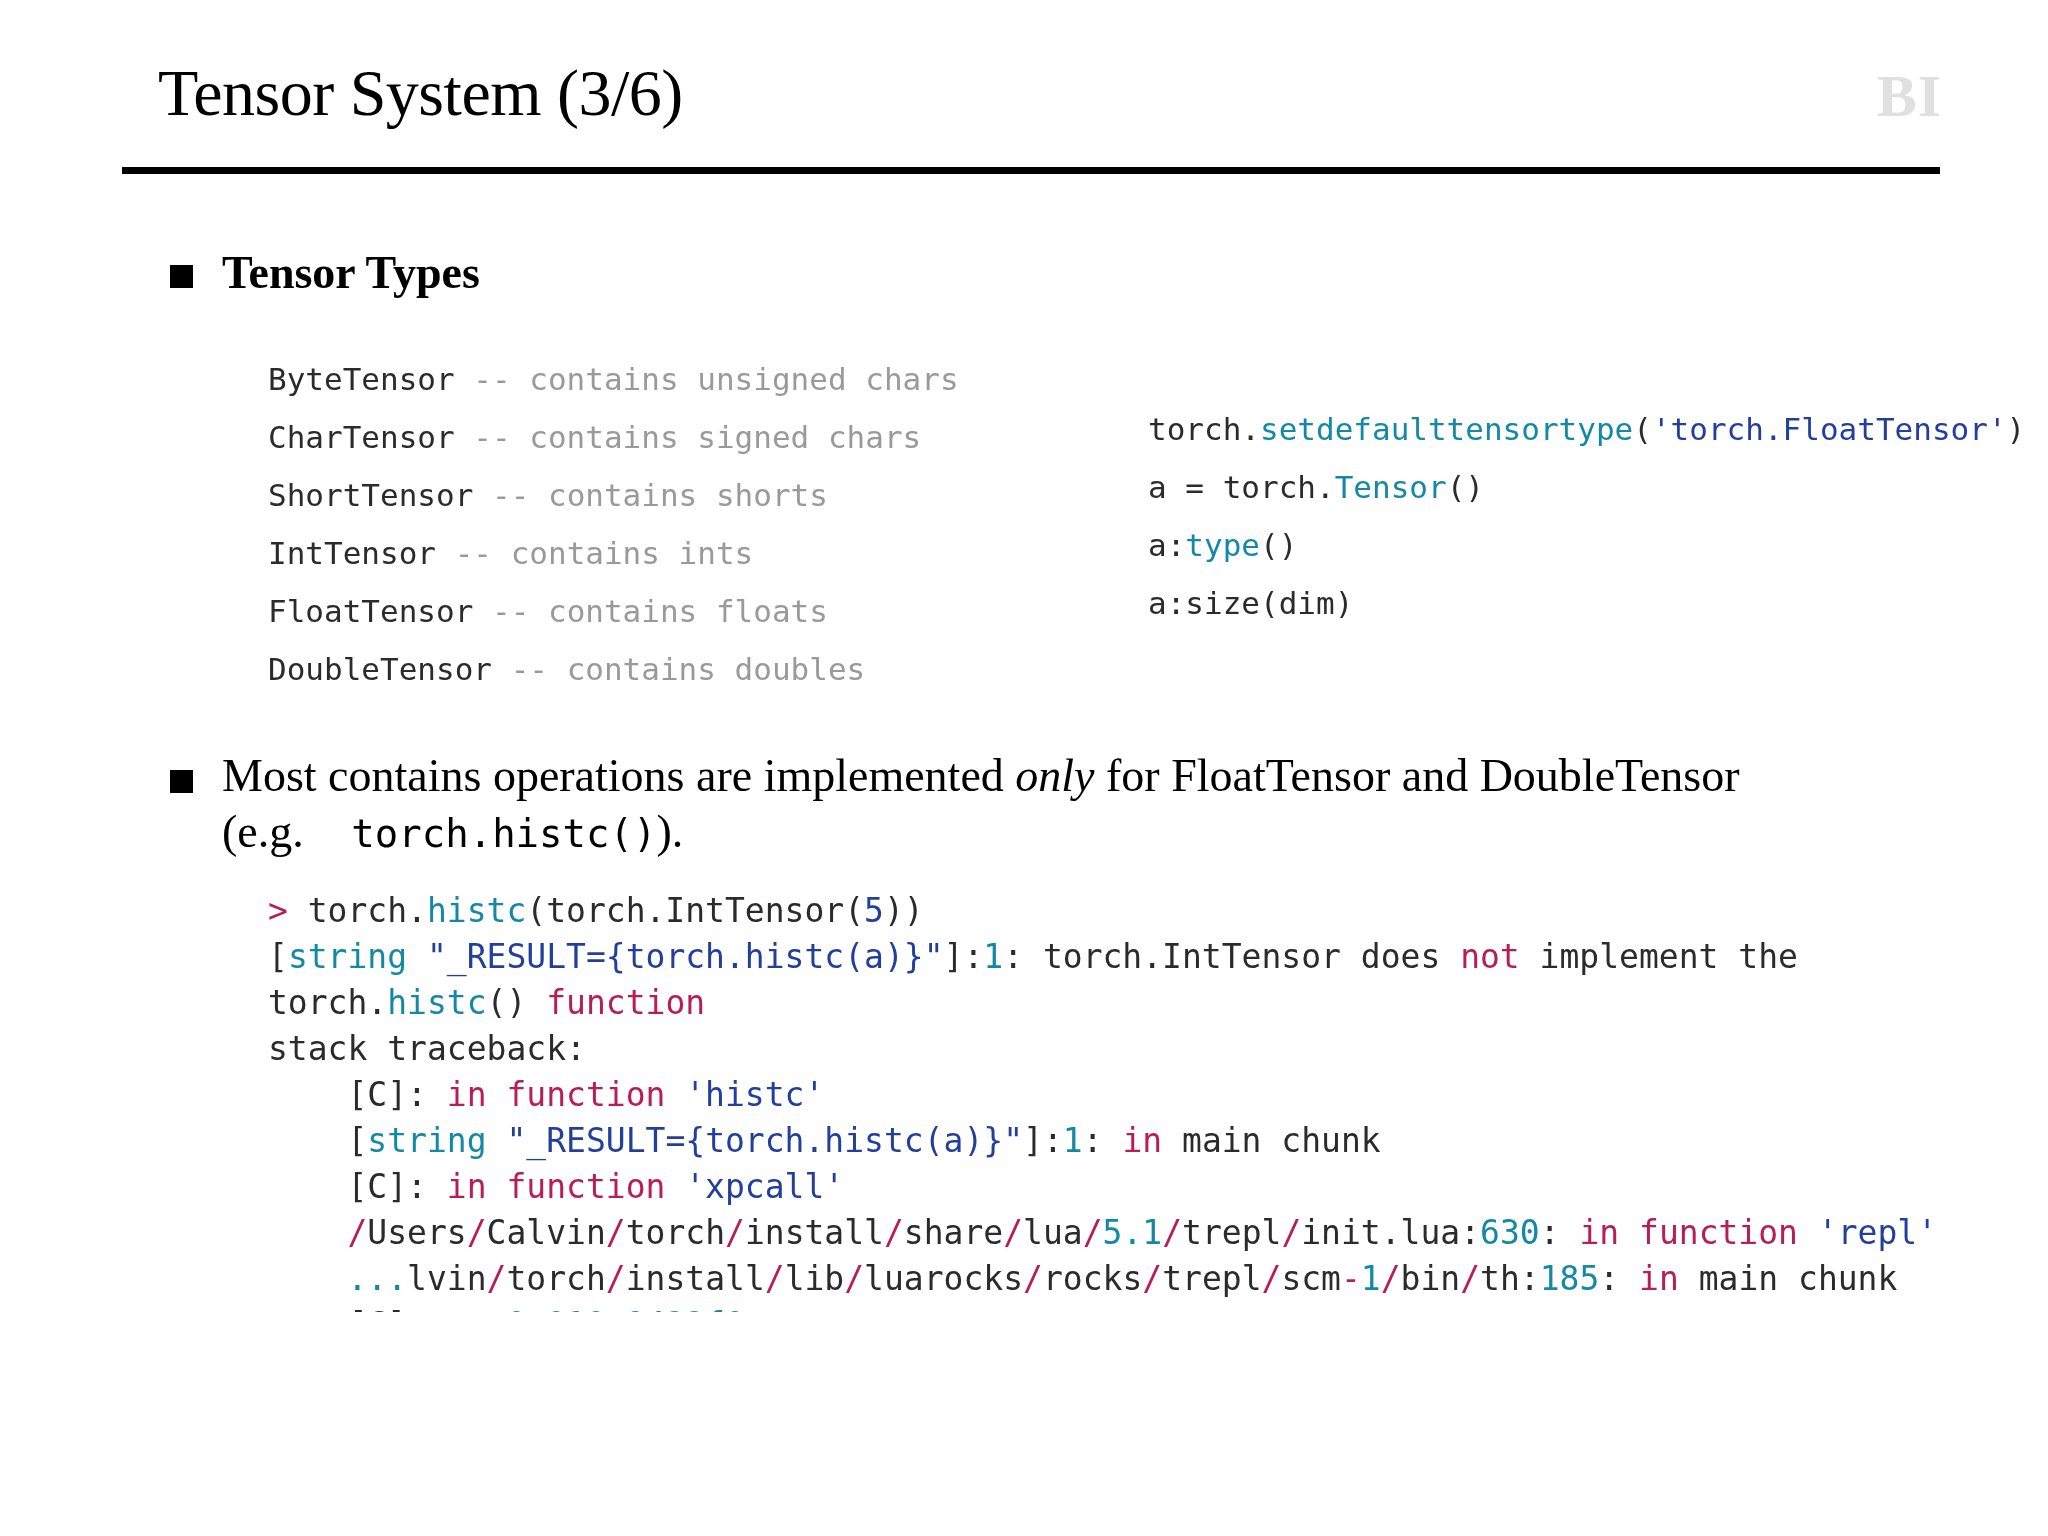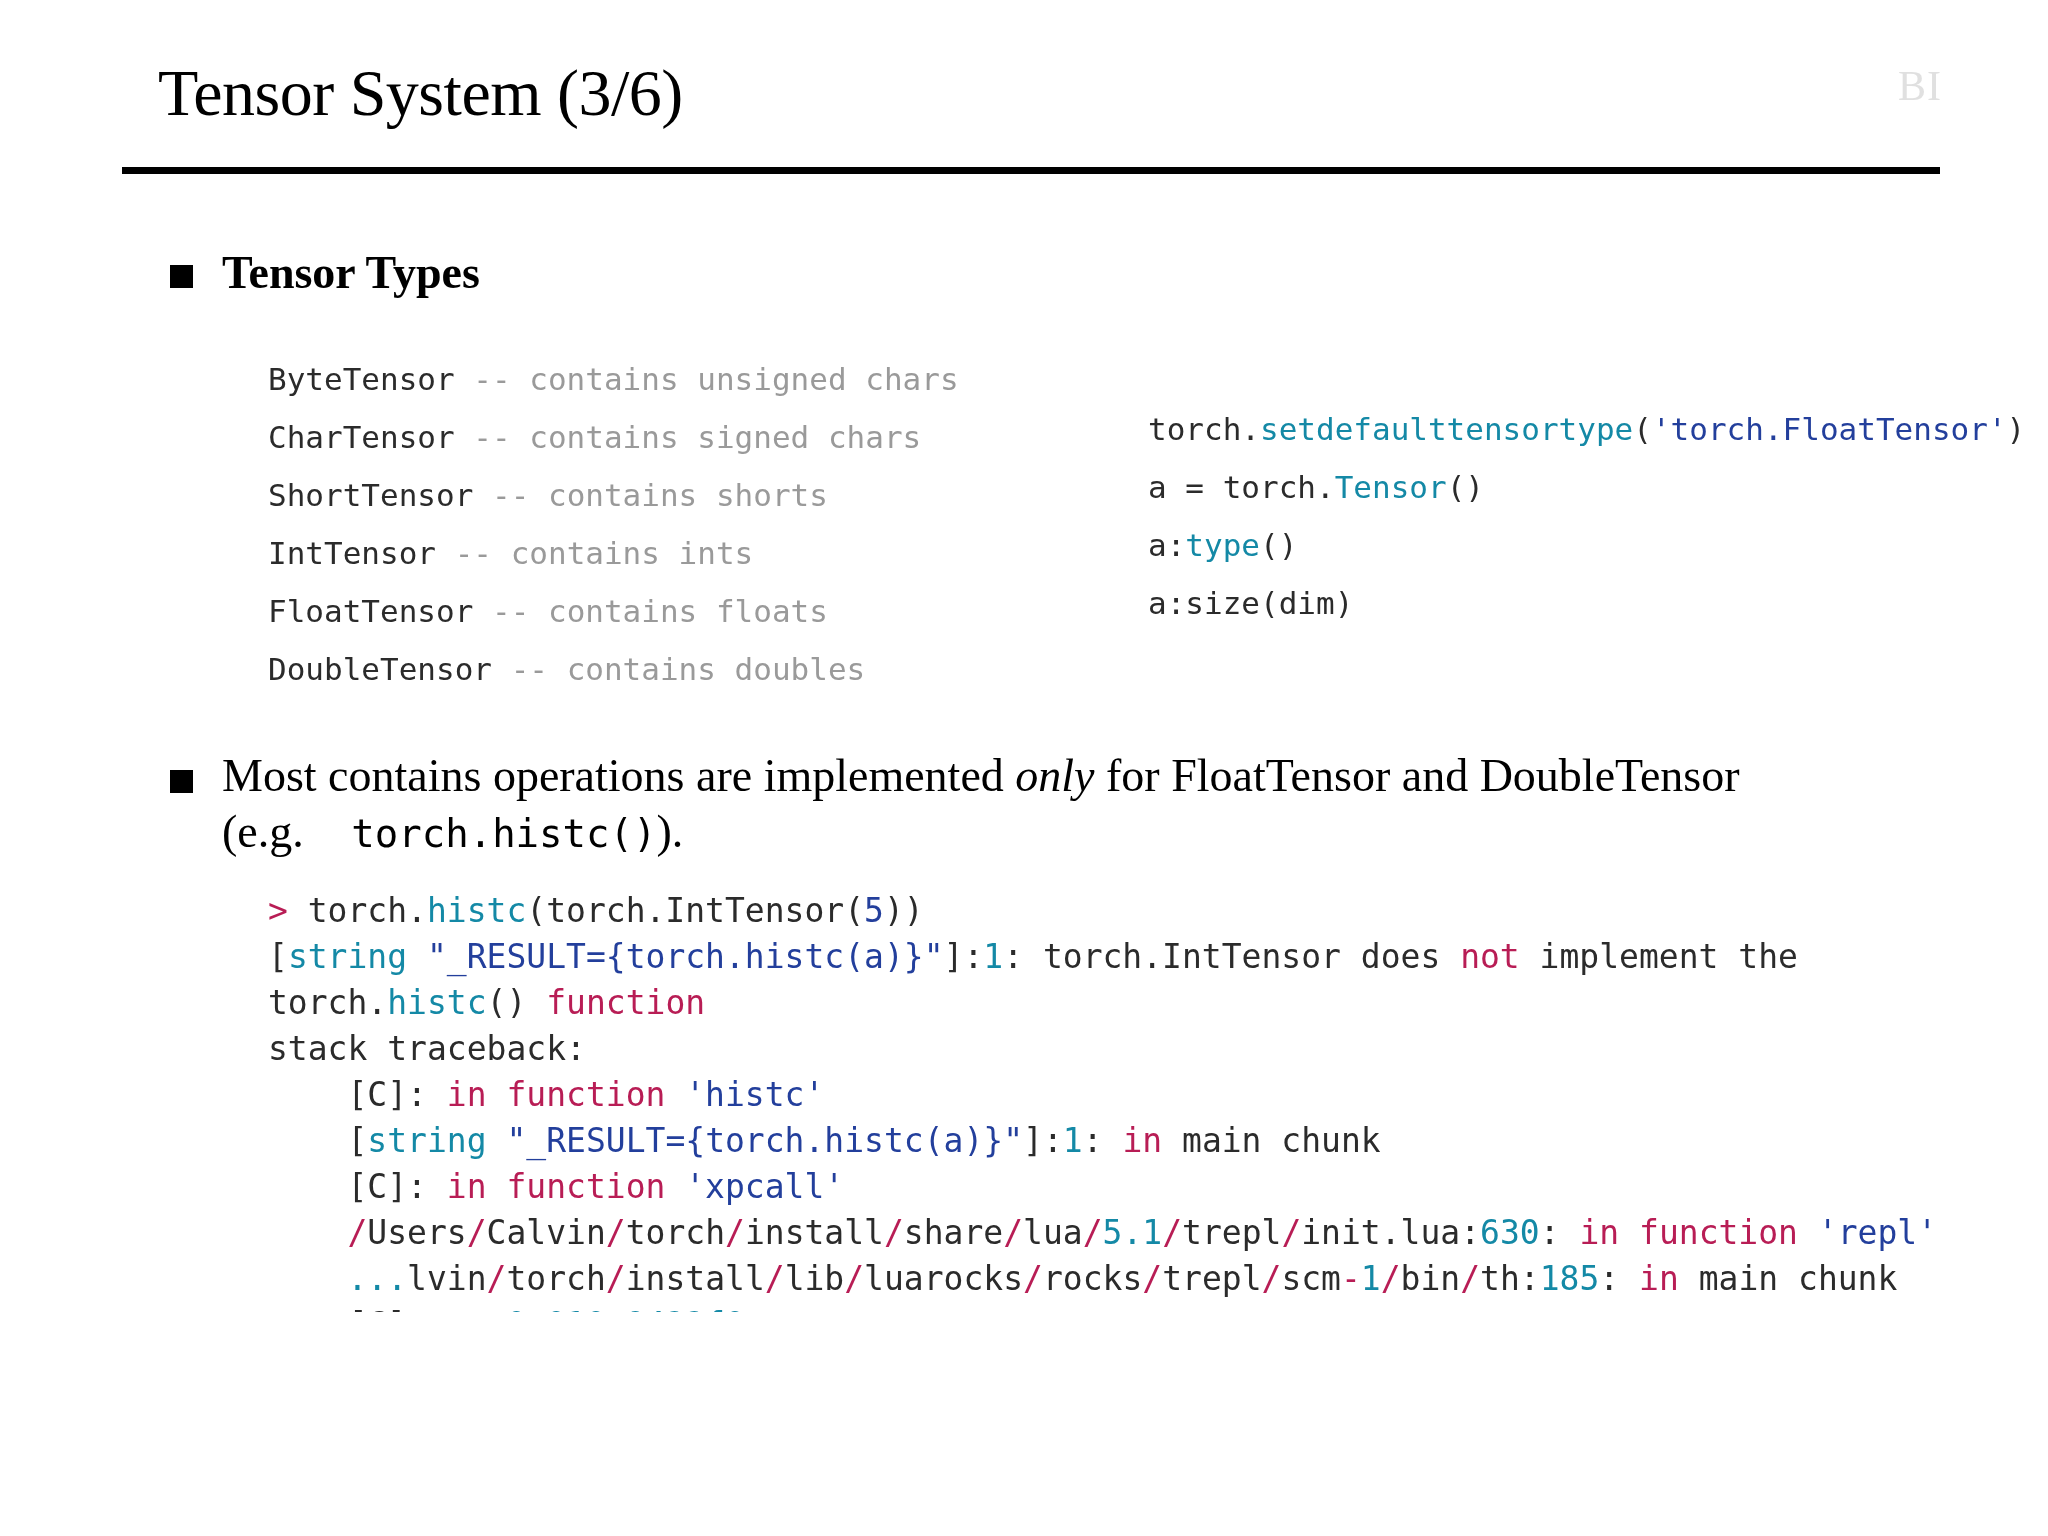--- a/index.html
+++ b/index.html
@@ -27,22 +27,22 @@
     font-weight: 400;
     color: #000000;
     letter-spacing: -0.5px;
     white-space: nowrap;
   }
   #brand-logo {
     position: absolute;
     right: 106px;
     top: 62px;
     font-family: "Liberation Serif", "DejaVu Serif", serif;
-    font-size: 42px;
-    font-weight: 400;
+    font-size: 60px;
+    font-weight: 700;
     color: #e0e0e0;
     letter-spacing: 1px;
   }
   #title-rule {
     position: absolute;
     left: 122px;
     top: 167px;
     width: 1818px;
     height: 7px;
     background: #000000;

